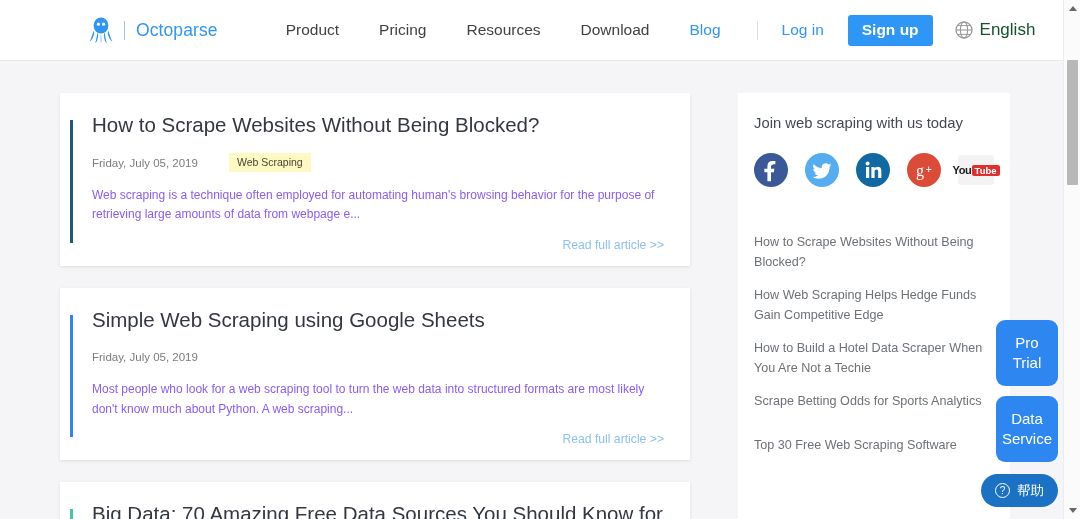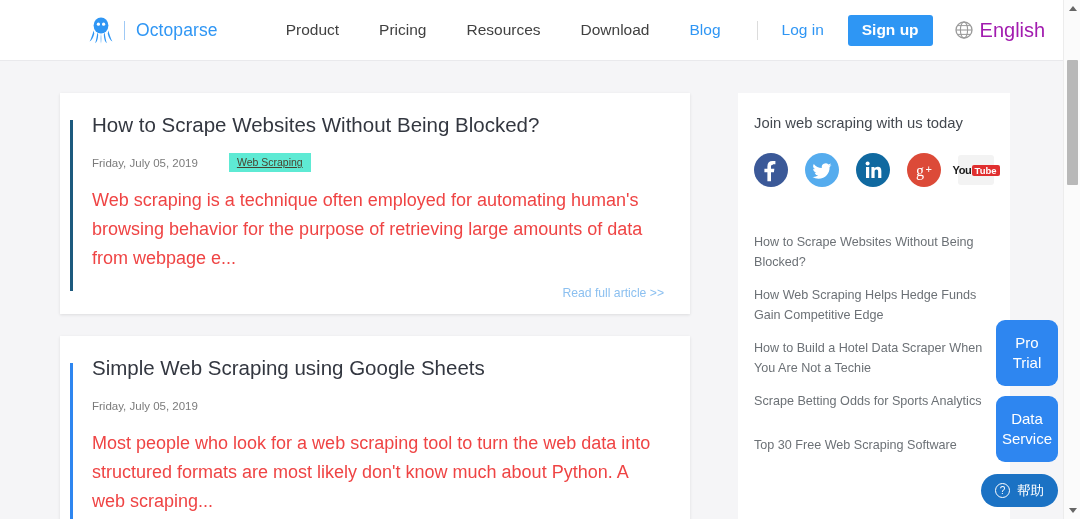--- a/index.html
+++ b/index.html
@@ -56,21 +56,21 @@
     background: #2e96f4; color: #fff;
     font-size: 15.5px; font-weight: bold;
     padding: 6px 14px 7px; border-radius: 3px;
     margin-left: 16px; cursor: pointer; white-space: nowrap;
   }
   .lang-wrap {
     display: flex; align-items: center;
     margin-left: 22px; cursor: pointer;
   }
   .globe-icon { width: 18px; height: 18px; display:block; }
-  .lang-text { font-size: 20px; color: #a21caf; margin-left: 7px; }
+  .lang-text { font-size: 17px; color: #14532d; margin-left: 7px; }
 
   
   #main-col {
     position: absolute; left: 60px; top: 93px; width: 630px;
   }
   .post-card {
     background: #ffffff;
     box-shadow: 0 1px 3px rgba(0,0,0,.10);
     margin-bottom: 22px;
     padding: 18px 26px 14px 0;
@@ -79,26 +79,26 @@
   }
   .card-bar { width: 3px; flex: 0 0 3px; margin: 9px 0 9px 10px; }
   .card-body { flex: 1 1 auto; padding-left: 19px; }
   .post-title {
     font-size: 20.5px; color: #333740; font-weight: normal;
     line-height: 1.35; margin-bottom: 14px; cursor: pointer;
   }
   .post-meta { display: flex; align-items: center; height: 20px; margin-bottom: 13px; }
   .post-date { font-size: 11.5px; color: #7b7b7b; }
   .post-tag {
-    background: #5eead4; color: #4a4330;
+    background: #fef9c3; color: #4a4330;
     font-size: 10.5px; padding: 3px 8px 4px;
-    margin-left: 31px; cursor: pointer; white-space: nowrap; text-decoration: underline;
+    margin-left: 31px; cursor: pointer; white-space: nowrap;
   }
   .post-excerpt {
-    font-size: 18px; color: #ef4444; line-height: 1.62;
+    font-size: 12px; color: #8b5cf6; line-height: 1.62;
     max-width: 572px;
   }
   .read-more {
     text-align: right; font-size: 12.2px; color: #8cc0f0;
     margin-top: 13px; cursor: pointer;
   }
 
   
   #sidebar {
     position: absolute; left: 738px; top: 93px;

